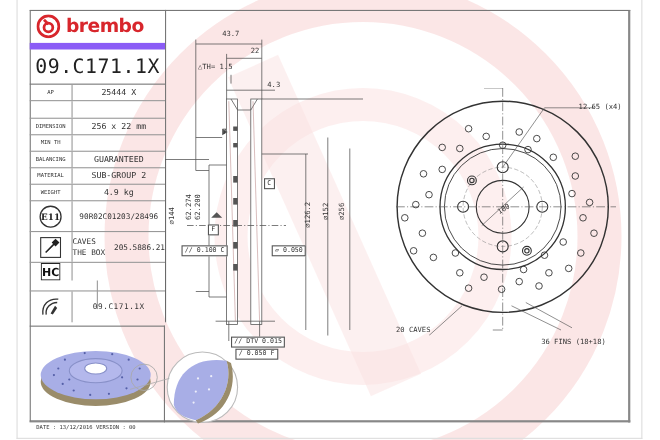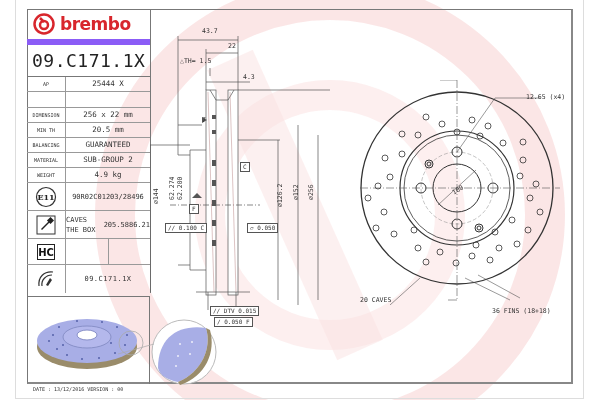--- a/index.html
+++ b/index.html
@@ -57,21 +57,20 @@
   <div class="kv" style="height:16px;">
       <div class="k"></div>
       <div class="v"></div>
     </div>
   <div class="kv">
       <div class="k">DIMENSION</div>
       <div class="v">256 x 22 mm</div>
     </div>
   <div class="kv">
       <div class="k">MIN TH</div>
-      <div class="v">20.5 mm</div>
     </div>
   <div class="kv">
       <div class="k">BALANCING</div>
       <div class="v">GUARANTEED</div>
     </div>
   <div class="kv">
       <div class="k">MATERIAL</div>
       <div class="v">SUB-GROUP 2</div>
     </div>
   <div class="kv">
@@ -97,21 +96,21 @@
           <rect x="1" y="1" width="18" height="18" fill="none" stroke="#333"></rect>
           <path d="M15 4 L11 8 L5 14 L6 15 L12 9 L16 5 Z" fill="#222"></path>
           <rect x="12" y="3" width="5" height="5" fill="#222" transform="rotate(45 14.5 5.5)"></rect>
         </svg>
       </div>
     <div class="v">
         <span>CAVES THE BOX</span>
         <span>205.5886.21</span>
       </div>
   </div>
-  <div class="icon-row" style="height:26px;">
+  <div class="icon-row" style="height:26px;flex-direction:column;">
     <div class="k">
         <svg width="18" height="16" viewBox="0 0 18 16">
           <rect x="0.5" y="0.5" width="17" height="15" fill="none" stroke="#222"></rect>
           <text x="9" y="12" font-size="10" text-anchor="middle" font-family="DejaVu Sans, sans-serif" font-weight="bold" fill="#111">HC</text>
         </svg>
       </div>
     <div class="v" style="flex-direction:row;">
         <div class="hc-split" style="height:26px;">
           <div></div>
           <div></div>

